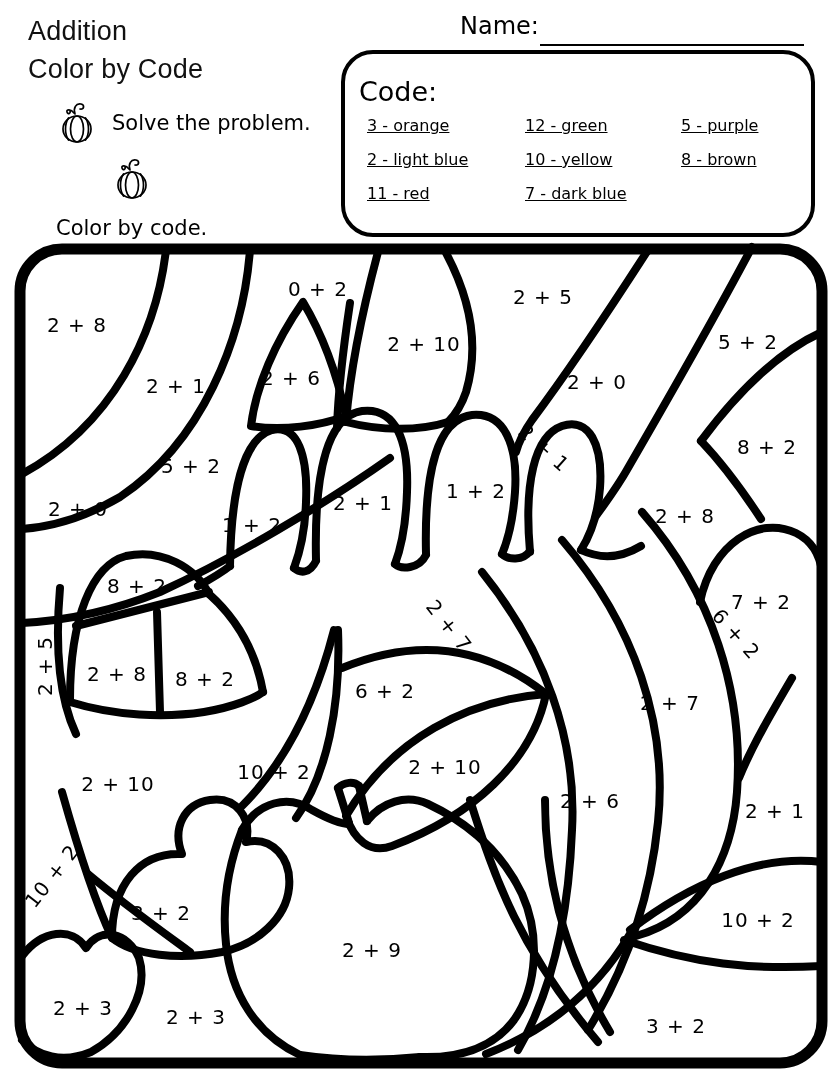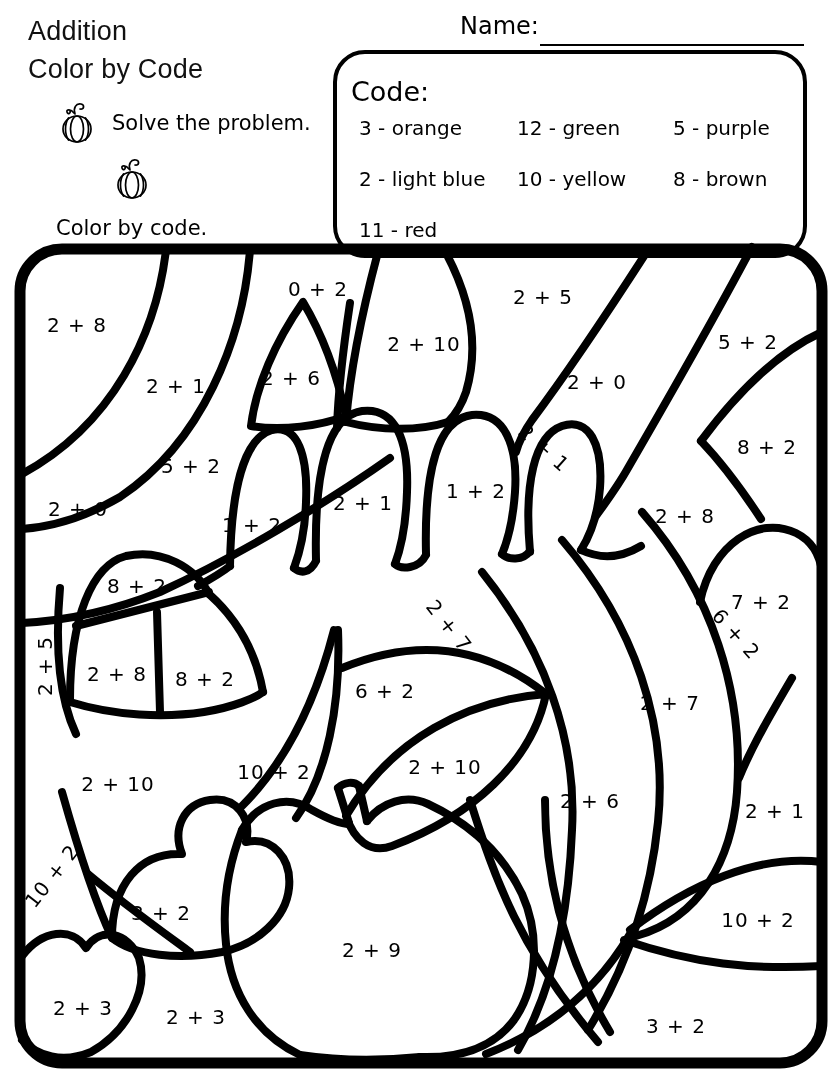--- a/index.html
+++ b/index.html
@@ -6,25 +6,25 @@
   .page{position:relative;width:838px;height:1080px;background:#fff;overflow:hidden;
         font-family:"DejaVu Sans",sans-serif;color:#000;}
   .title{position:absolute;left:28px;top:12px;font-family:"Liberation Sans",sans-serif;
          font-size:27px;line-height:38px;color:#111;letter-spacing:.2px;}
   .name-row{position:absolute;left:460px;top:12px;width:360px;}
   .name-label{font-size:24px;}
   .name-line{position:absolute;left:80px;top:6px;width:264px;height:26px;border-bottom:2.5px solid #000;}
   .instr{position:absolute;left:56px;display:flex;align-items:center;gap:14px;}
   .instr-1{top:100px;} .instr-2{top:156px;flex-direction:column;}
   .instr-text{font-size:21px;}
-  .code-box{position:absolute;left:333px;top:50px;width:474px;height:208px;
+  .code-box{position:absolute;left:341px;top:50px;width:474px;height:187px;
             border:4.5px solid #000;border-radius:32px;box-sizing:border-box;}
   .code-heading{position:absolute;left:14px;top:22px;font-size:27px;}
   .code-grid{position:absolute;left:22px;top:62px;width:430px;display:grid;
-             grid-template-columns:158px 156px 116px;row-gap:27px;font-size:20px;}
+             grid-template-columns:158px 156px 116px;row-gap:15px;font-size:16px;text-decoration:underline;}
   .art{position:absolute;left:0;top:0;}
   .prob{position:absolute;font-size:20px;letter-spacing:1px;white-space:nowrap;
         transform:translate(-50%,-50%);}
   .pumpkin-svg{display:block;}
 </style>
 </head>
 <body>
 
 <div class="page">
 
@@ -69,20 +69,21 @@
   <div class="code-box">
     <div class="code-heading">Code:</div>
     <div class="code-grid">
         <span>3 - orange</span>
         <span>12 - green</span>
         <span>5 - purple</span>
         <span>2 - light blue</span>
         <span>10 - yellow</span>
         <span>8 - brown</span>
         <span>11  - red</span>
+        <span>7 - dark blue</span>
       </div>
   </div>
 
   <svg class="art" width="838" height="1080" viewBox="0 0 838 1080">
     <g fill="none" stroke="#000" stroke-width="8" stroke-linecap="round" stroke-linejoin="round">
       <rect x="20" y="249" width="802" height="814" rx="42" stroke-width="11"></rect>
 
       <g>
         <path d="M 166,250 C 156,335 112,425 22,474"></path>
         <path d="M 250,250 C 243,340 202,442 120,497 C 84,518 50,527 22,529"></path>

